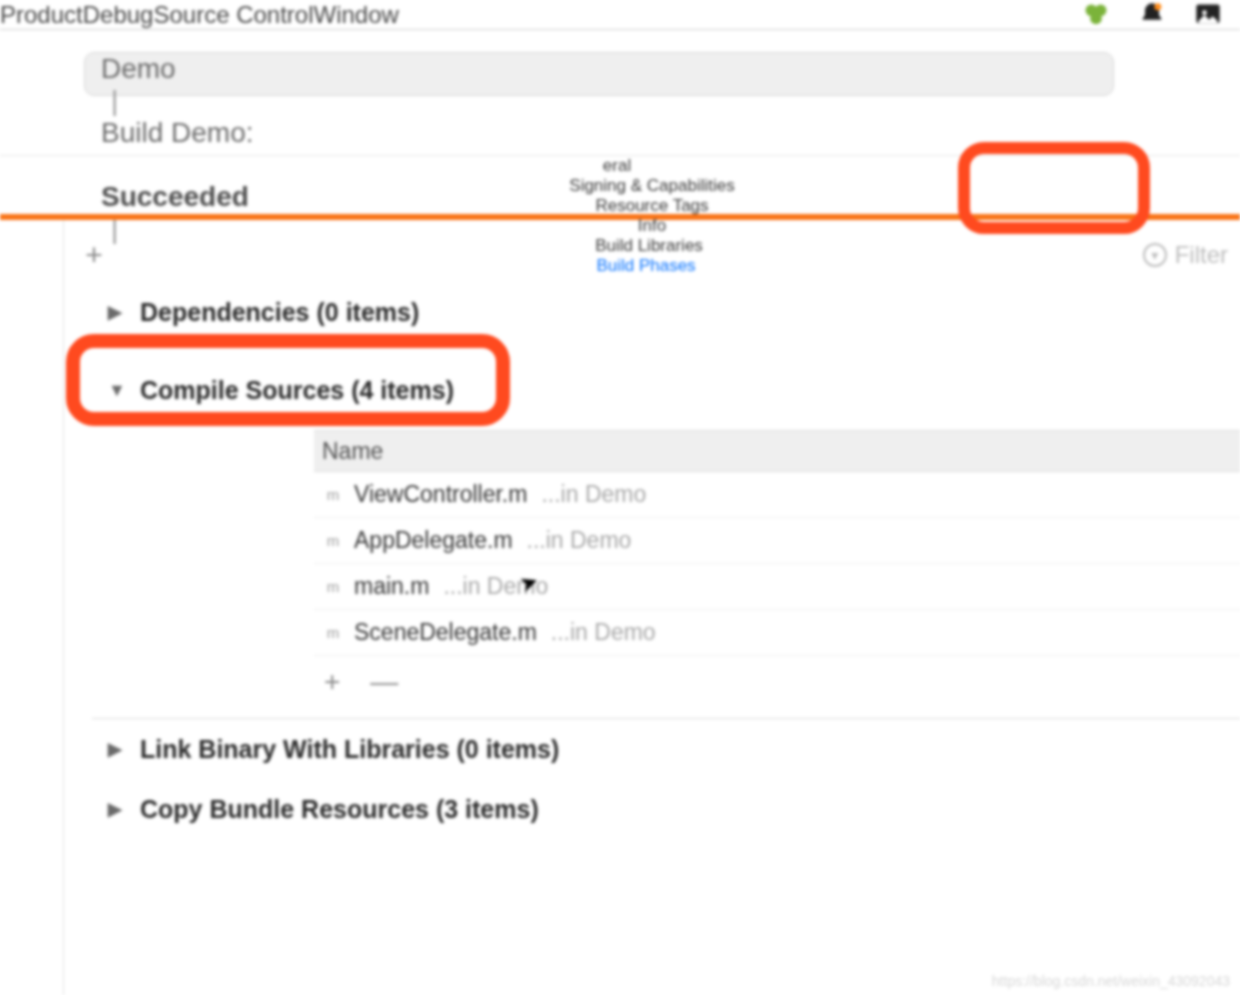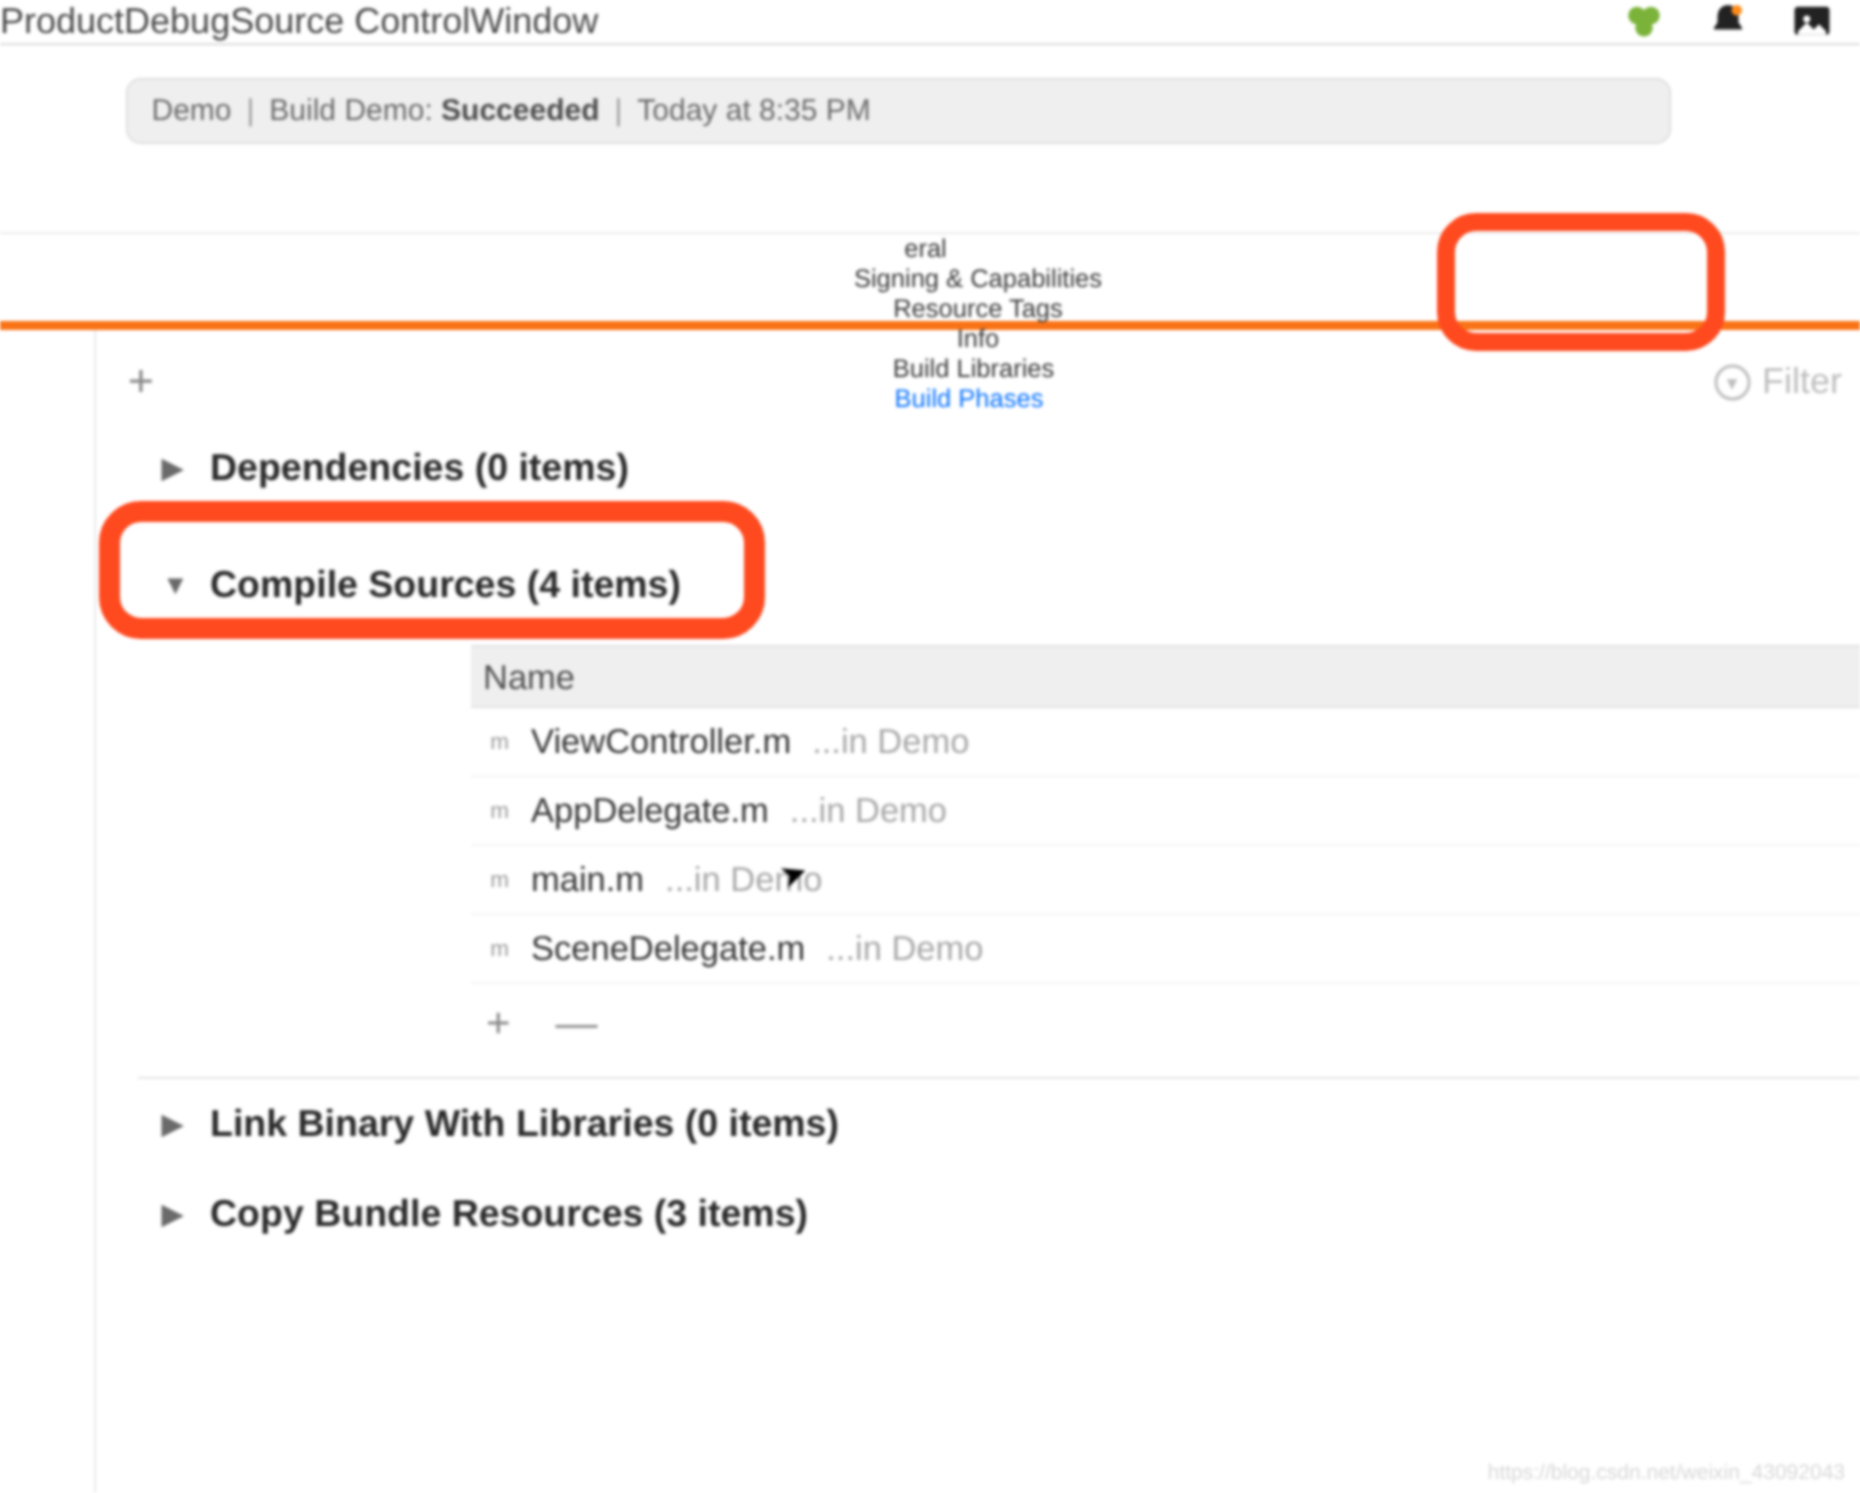--- a/index.html
+++ b/index.html
@@ -39,24 +39,24 @@
     padding: 22px 0 0 0;
   }
   .status-capsule {
     margin-left: 84px;
     width: 1030px;
     height: 44px;
     background: #efefef;
     border: 1px solid #d9d9d9;
     border-radius: 10px;
     display: flex;
-    align-items: center;
     padding: 0 16px;
-    font-size: 20px;
+    font-size: 28px;
     color: #6b6b6b;
+    flex-direction: column;
   }
   .status-capsule .sep { margin: 0 10px; color: #9a9a9a; }
   .status-capsule .succeeded { font-weight: 700; color: #4e4e4e; }
 
   .blank-band { height: 60px; border-bottom: 1px solid #e6e6e6; }
 
   
   .tabs {
     display: flex;
     align-items: center;
@@ -228,21 +228,20 @@
   </div>
 </div>
 
 <div class="status-row">
   <div class="status-capsule">
     <span>Demo</span>
     <span class="sep">|</span>
     <span>Build Demo:</span>&nbsp;
     <span class="succeeded">Succeeded</span>
     <span class="sep">|</span>
-    <span>Today at 8:35 PM</span>
   </div>
 </div>
 
 <div class="blank-band"></div>
 
 <div class="tabs">
   <span class="tab general">eral</span>
   <span class="tab signing">Signing &amp; Capabilities</span>
   <span class="tab resource">Resource Tags</span>
   <span class="tab info">Info</span>

